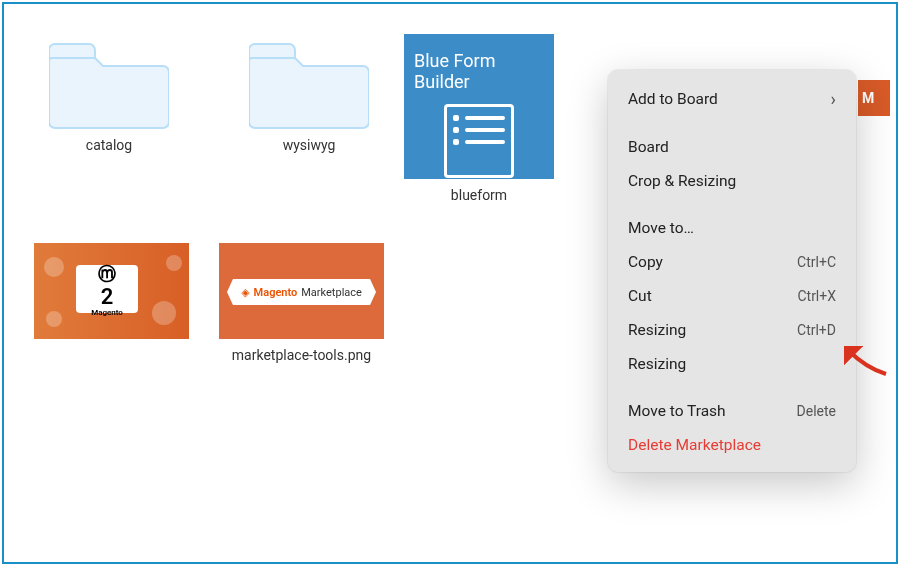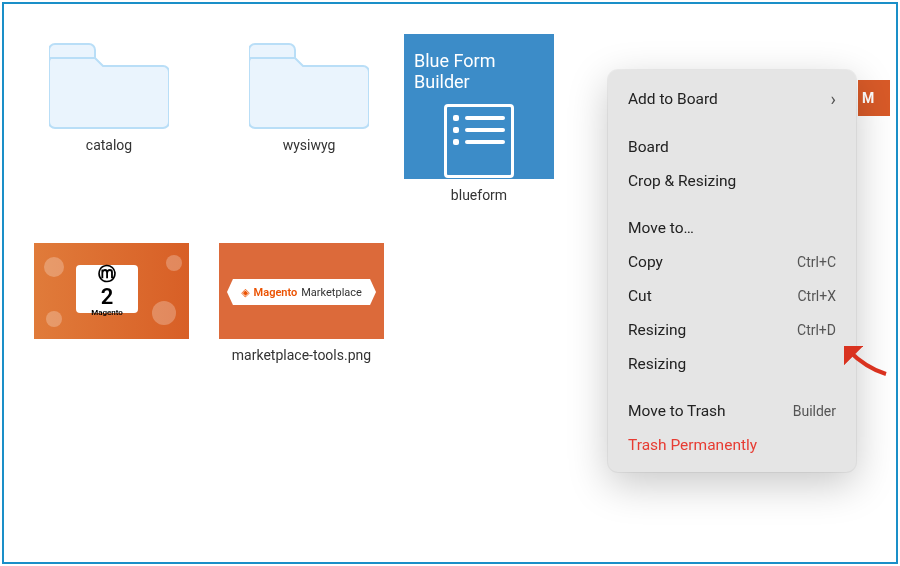--- a/index.html
+++ b/index.html
@@ -290,24 +290,24 @@
     <div class="menu-item">
       <span>Resizing</span>
       <span class="shortcut">Ctrl+D</span>
     </div>
     <div class="menu-item">
       <span>Resizing</span>
     </div>
     <div class="menu-sep"></div>
     <div class="menu-item">
       <span>Move to Trash</span>
-      <span class="shortcut">Builder</span>
+      <span class="shortcut">Delete</span>
     </div>
     <div class="menu-item danger">
-      <span>Trash Permanently</span>
+      <span>Delete Marketplace</span>
     </div>
   </div>
 
   <svg class="arrow" viewBox="0 0 44 30">
     <defs>
         <marker id="ah" markerWidth="8" markerHeight="8" refX="2" refY="4" orient="auto">
           <path d="M0,0 L8,4 L0,8 z" fill="#d9321f"></path>
         </marker>
       </defs>
     <path d="M42,28 Q22,22 4,4" stroke="#d9321f" stroke-width="4" fill="none" marker-end="url(#ah)"></path>

